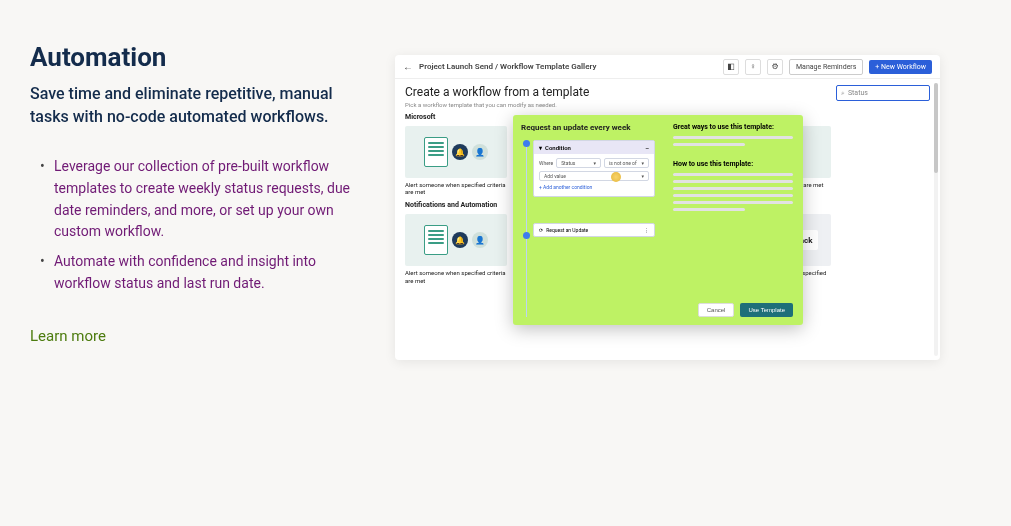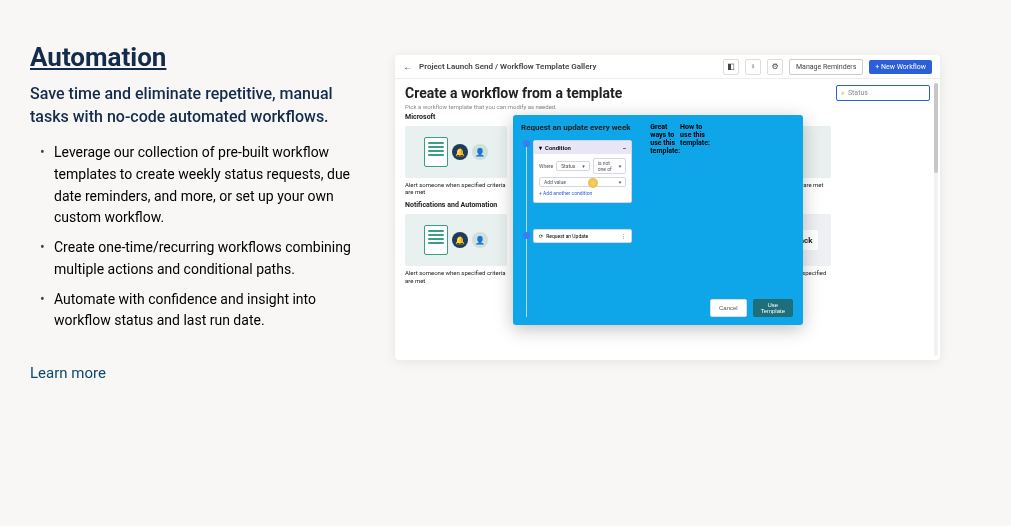--- a/index.html
+++ b/index.html
@@ -14,51 +14,50 @@
   .left-panel {
     width: 385px;
     padding: 42px 18px 20px 30px;
     color: #1f2e4a;
   }
   .title {
     font-size: 26px;
     font-weight: 700;
     color: #142c4c;
     margin-bottom: 10px;
-    text-decoration: underline;
   }
   .subtitle {
     font-size: 16px;
     font-weight: 500;
     color: #142c4c;
     line-height: 1.45;
-    margin-bottom: 14px;
+    margin-bottom: 28px;
   }
   ul.bullets {
     list-style: none;
     padding-left: 10px;
   }
   ul.bullets li {
     position: relative;
     padding-left: 14px;
     font-size: 14px;
-    color: #000000;
+    color: #701a75;
     line-height: 1.55;
     margin-bottom: 8px;
   }
   ul.bullets li::before {
     content: "•";
     position: absolute;
     left: 0;
     color: #444;
   }
   .learn-more {
     display: inline-block;
     margin-top: 24px;
-    color: #0c4a6e;
+    color: #4d7c0f;
     font-size: 15px;
     text-decoration: none;
     cursor: pointer;
   }
 
   .right-panel {
     flex: 1;
     padding: 55px 30px 30px 10px;
   }
   .app-shot {
@@ -110,22 +109,22 @@
     padding: 3px 6px;
     cursor: pointer;
   }
   .app-subbar {
     padding: 6px 10px 4px;
     display: flex;
     align-items: flex-start;
     justify-content: space-between;
   }
   .sub-left .h1 {
-    font-size: 14px;
-    font-weight: 700;
+    font-size: 12px;
+    font-weight: 400;
     color: #222;
   }
   .sub-left .h2 {
     font-size: 6px;
     color: #888;
     margin-top: 2px;
   }
   .searchbox {
     width: 94px;
     height: 16px;
@@ -211,21 +210,21 @@
     border-radius: 2px;
   }
 
   
   .modal {
     position: absolute;
     top: 60px;
     left: 118px;
     width: 290px;
     height: 210px;
-    background: #0ea5e9;
+    background: #bef264;
     border-radius: 3px;
     box-shadow: 0 4px 18px rgba(0,0,0,0.25);
     display: flex;
   }
   .modal-left {
     width: 150px;
     padding: 8px;
     display:flex;flex-direction:column;
   }
   .modal-title {
@@ -290,21 +289,21 @@
     border: 1px solid #d2d7e3;
     border-radius: 2px;
     background:#fff;
     padding: 3px 5px;
     font-size: 5px;
     display:flex;justify-content:space-between;align-items:center;
   }
   .modal-right {
     flex:1;
     padding: 8px 10px;
-    display:flex;flex-direction:row;
+    display:flex;flex-direction:column;
   }
   .mr-head {
     font-size: 7px;
     font-weight: 700;
     margin-bottom: 5px;
   }
   .gline {
     height: 3px;
     background: #e2e2e2;
     border-radius: 2px;
@@ -329,21 +328,20 @@
   }
 </style>
 </head>
 <body>
 
 <div class="left-panel">
   <div class="title">Automation</div>
   <div class="subtitle">Save time and eliminate repetitive, manual tasks with no-code automated workflows.</div>
   <ul class="bullets">
     <li>Leverage our collection of pre-built workflow templates to create weekly status requests, due date reminders, and more,  or set up your own custom workflow.</li>
-    <li>Create one-time/recurring workflows combining multiple actions and conditional paths.</li>
     <li>Automate with confidence and insight into workflow status and last run date.</li>
   </ul>
   <a class="learn-more">Learn more</a>
 </div>
 
 <div class="right-panel">
   <div class="app-shot">
 
     <div class="app-topbar">
       <span class="back-arrow">←</span>

